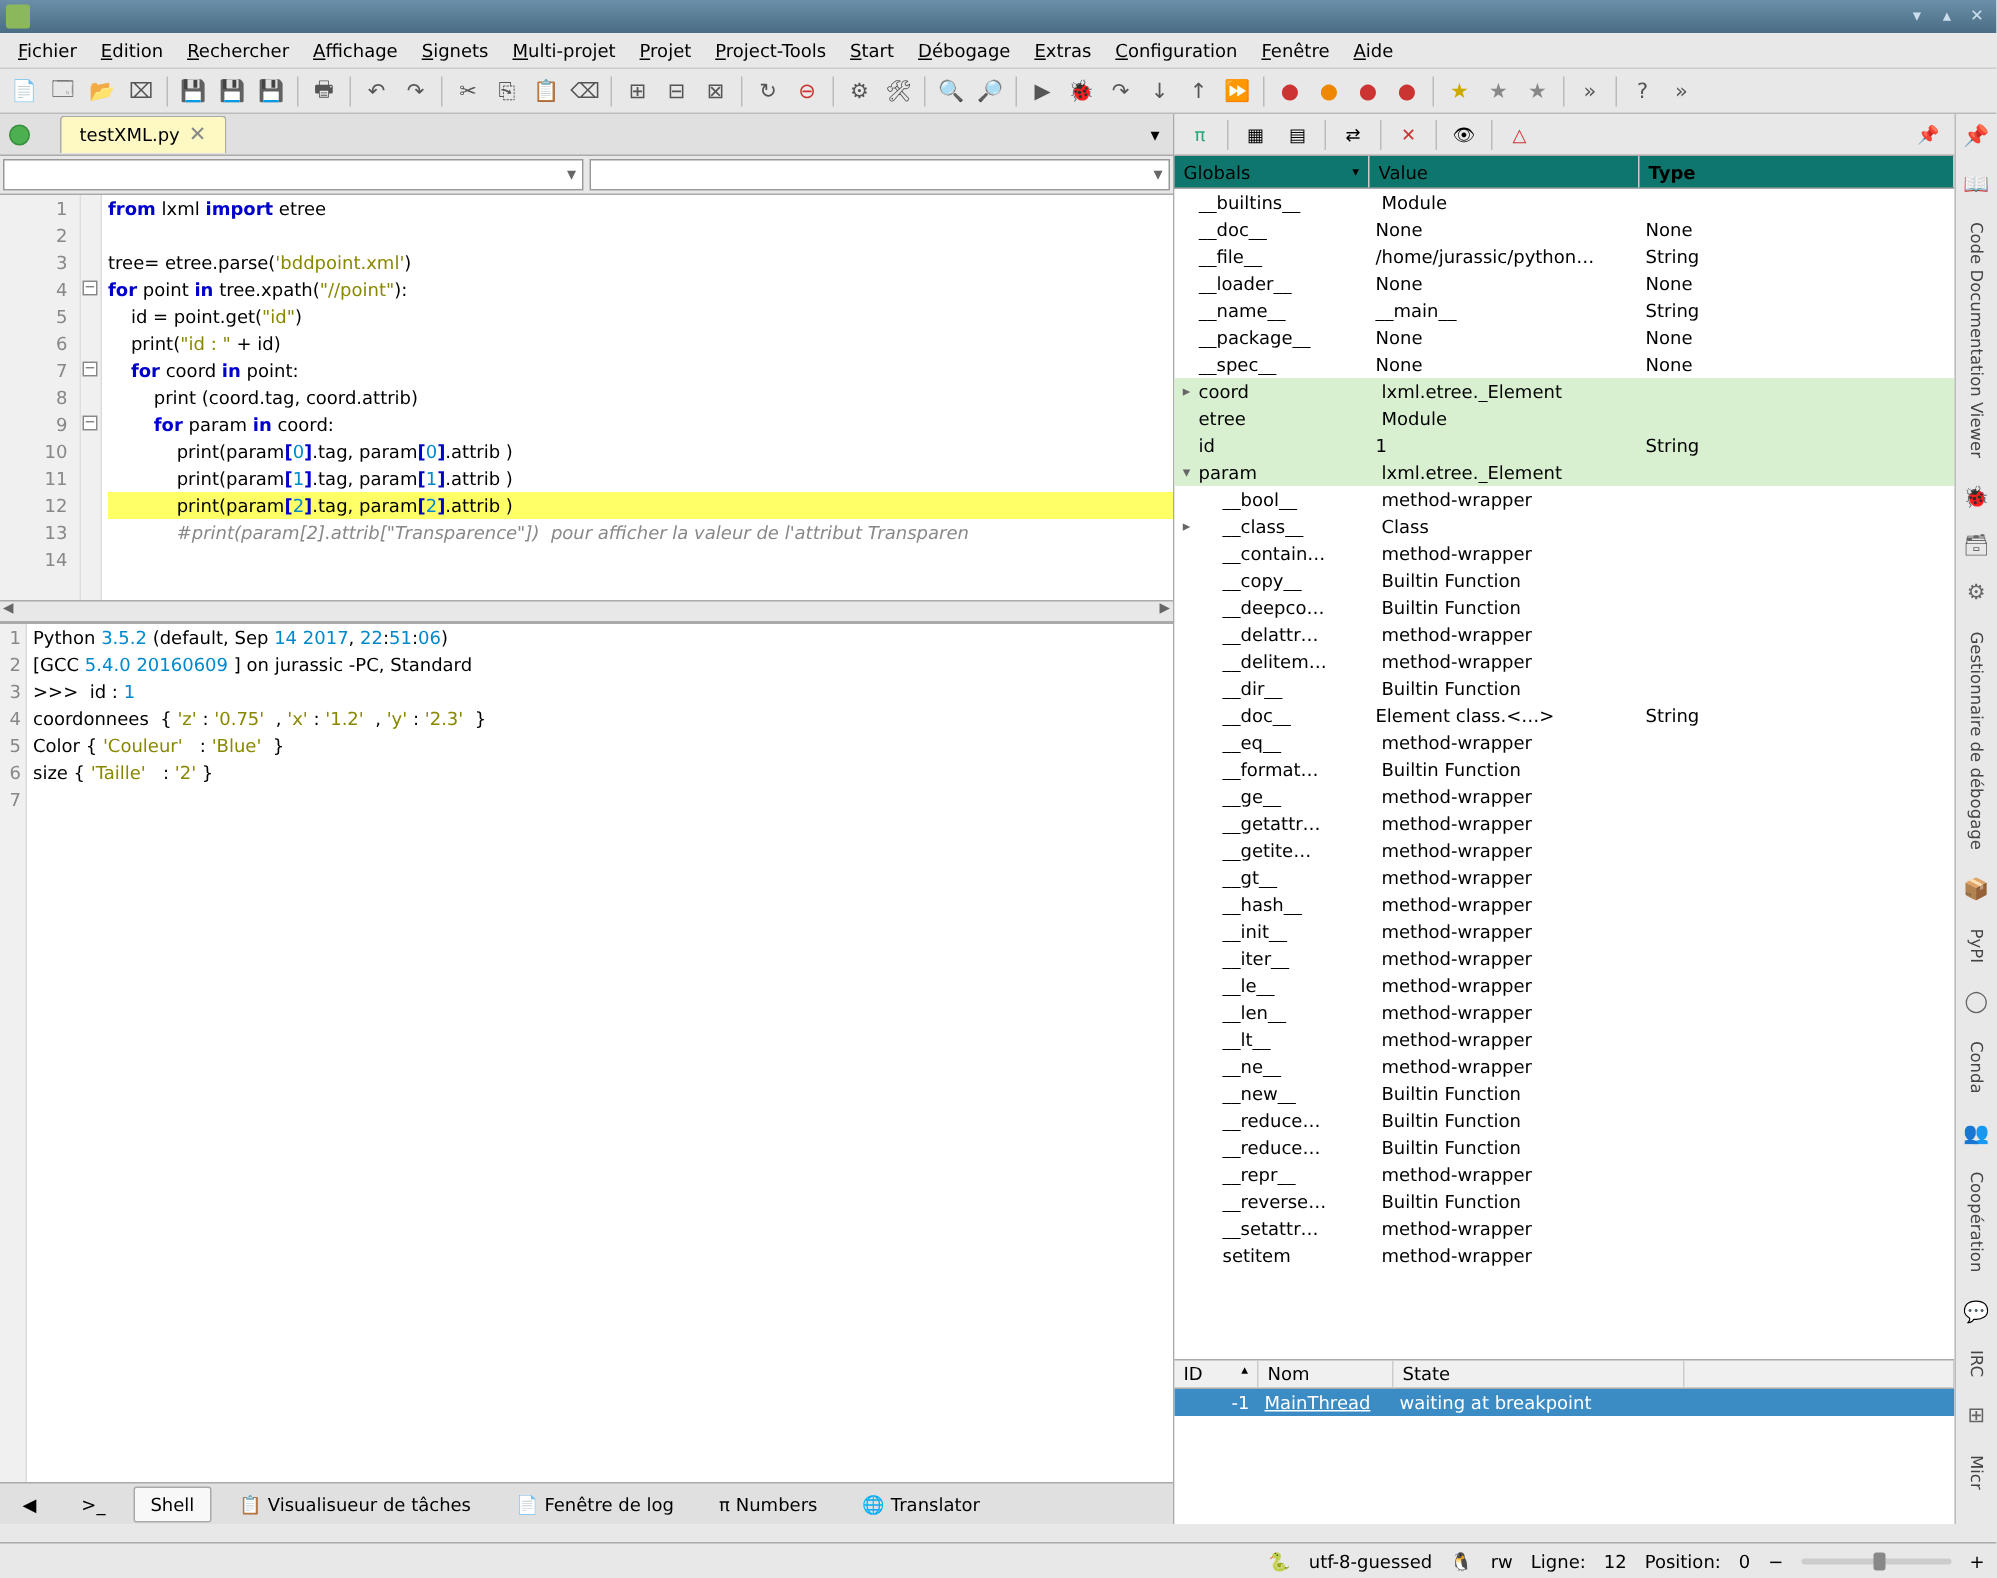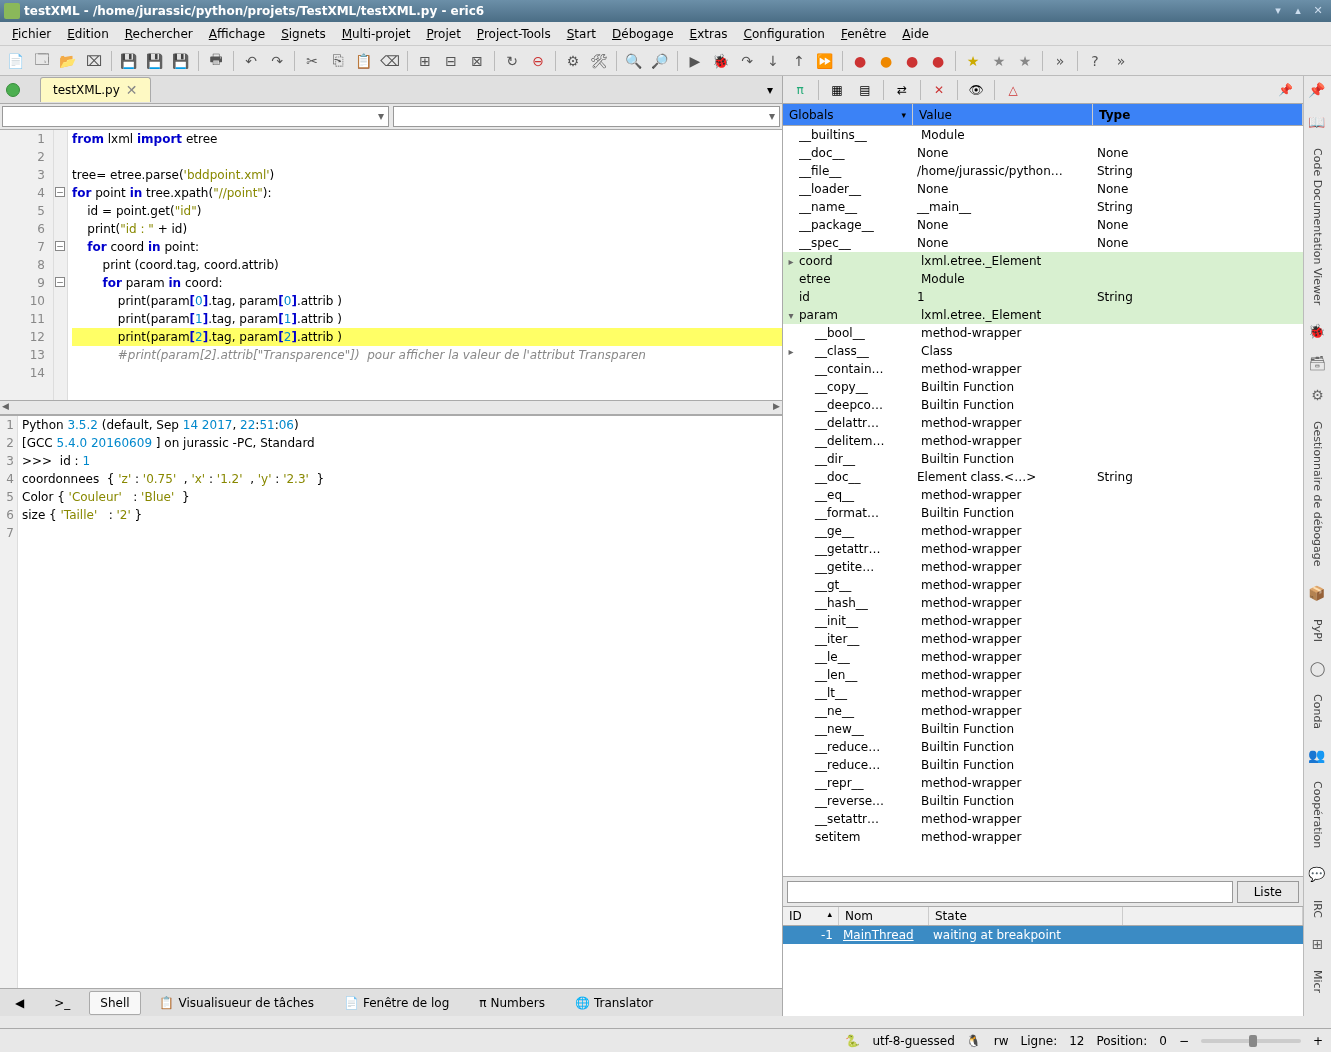--- a/index.html
+++ b/index.html
@@ -58,21 +58,21 @@
 .shell-gutter { width: 18px; background: #f0f0f0; text-align: right; padding-right: 3px; color: #888; line-height: 18px; border-right: 1px solid #ddd; }
 .shell-code { flex: 1; padding-left: 4px; line-height: 18px; white-space: pre; }
 
 .bottom-tabs { height: 28px; background: #e0e0e0; border-top: 1px solid #aaa; display: flex; align-items: center; padding: 0 4px; gap: 8px; }
 .bottom-tabs .btab { padding: 4px 10px; display: flex; align-items: center; gap: 4px; cursor: pointer; border: 1px solid transparent; border-radius: 2px; }
 .bottom-tabs .btab.active { background: #f8f8f8; border-color: #aaa; }
 
 .right-toolbar { height: 28px; display: flex; align-items: center; padding: 0 4px; gap: 2px; border-bottom: 1px solid #aaa; background: #e8e8e8; }
 .right-toolbar .rtbtn { width: 26px; height: 22px; display: flex; align-items: center; justify-content: center; cursor: pointer; border: 1px solid transparent; }
 
-.var-header { height: 22px; display: flex; background: #3b82f6; border-bottom: 1px solid #aaa; }
+.var-header { height: 22px; display: flex; background: #0f766e; border-bottom: 1px solid #aaa; }
 .var-header .col { padding: 2px 6px; border-right: 1px solid #ccc; font-weight: normal; display: flex; align-items: center; }
 .var-header .col.globals { width: 130px; }
 .var-header .col.value { width: 180px; }
 .var-header .col.type { flex: 1; font-weight: bold; }
 .var-header .sort { font-size: 9px; margin-left: auto; }
 
 .var-tree { flex: 1; background: white; overflow-y: auto; font-size: 12px; }
 .var-row { display: flex; height: 18px; align-items: center; cursor: pointer; }
 .var-row.hl { background: #d8f0d0; }
 .var-row .exp { width: 16px; text-align: center; color: #666; font-size: 10px; }
@@ -100,21 +100,20 @@
 .statusbar { position: absolute; bottom: 0; left: 0; right: 0; height: 24px; background: #e8e8e8; border-top: 1px solid #aaa; display: flex; align-items: center; padding: 0 8px; gap: 12px; font-size: 12px; }
 .statusbar .spacer { flex: 1; }
 .statusbar .zoom { width: 100px; height: 4px; background: #ccc; position: relative; border-radius: 2px; }
 .statusbar .zoom::after { content: ""; position: absolute; left: 48px; top: -4px; width: 8px; height: 12px; background: #888; border-radius: 2px; }
 </style>
 </head>
 <body>
 
 <div class="titlebar">
   <span class="icon"></span>
-  <span>testXML - /home/jurassic/python/projets/TestXML/testXML.py - eric6</span>
   <span class="spacer"></span>
   <span class="winbtn">▾</span>
   <span class="winbtn">▴</span>
   <span class="winbtn">✕</span>
 </div>
 
 <div class="menubar" id="menubar">
     <span class="menu-item"><span class="underline">F</span>ichier</span>
     <span class="menu-item"><span class="underline">E</span>dition</span>
     <span class="menu-item"><span class="underline">R</span>echercher</span>
@@ -562,24 +561,20 @@
           <span class="name">__setattr…</span>
           <span class="val"><method-wrapper '__s…<="" span=""><span class="typ">method-wrapper</span></method-wrapper></span>
         </div>
         <div class="var-row indent1">
           <span class="exp"></span>
           <span class="name">setitem</span>
           <span class="val"><method-wrapper '="" s<="" span=""><span class="typ">method-wrapper</span></method-wrapper></span>
         </div>
       </div>
 
-    <div class="filter-row">
-      <input type="text" style="">
-      <button>Liste</button>
-    </div>
 
     <div class="threads-header">
       <div class="tcol tid">
           <span>ID</span>
           <span style="margin-left:auto;font-size:9px">▴</span>
         </div>
       <div class="tcol tnom">Nom</div>
       <div class="tcol tstate">State</div>
       <div class="tcol" style="width:180px"></div>
     </div>

